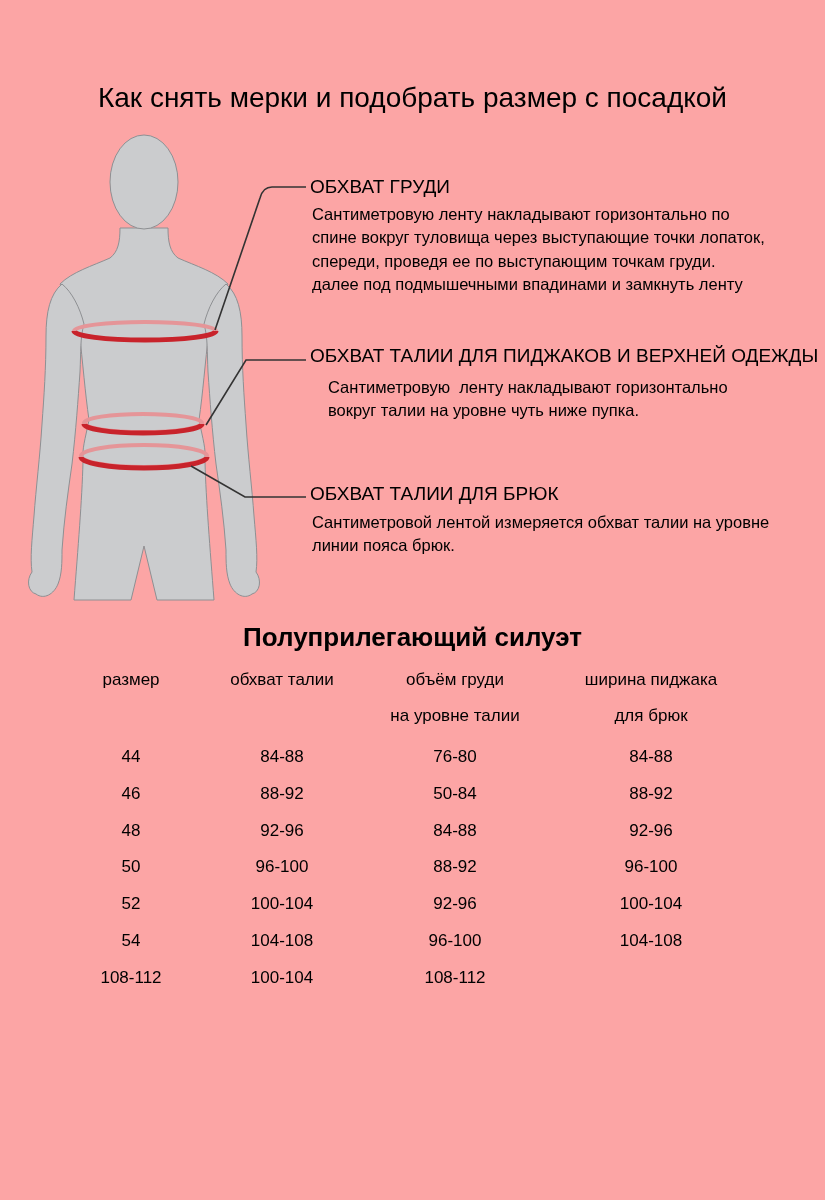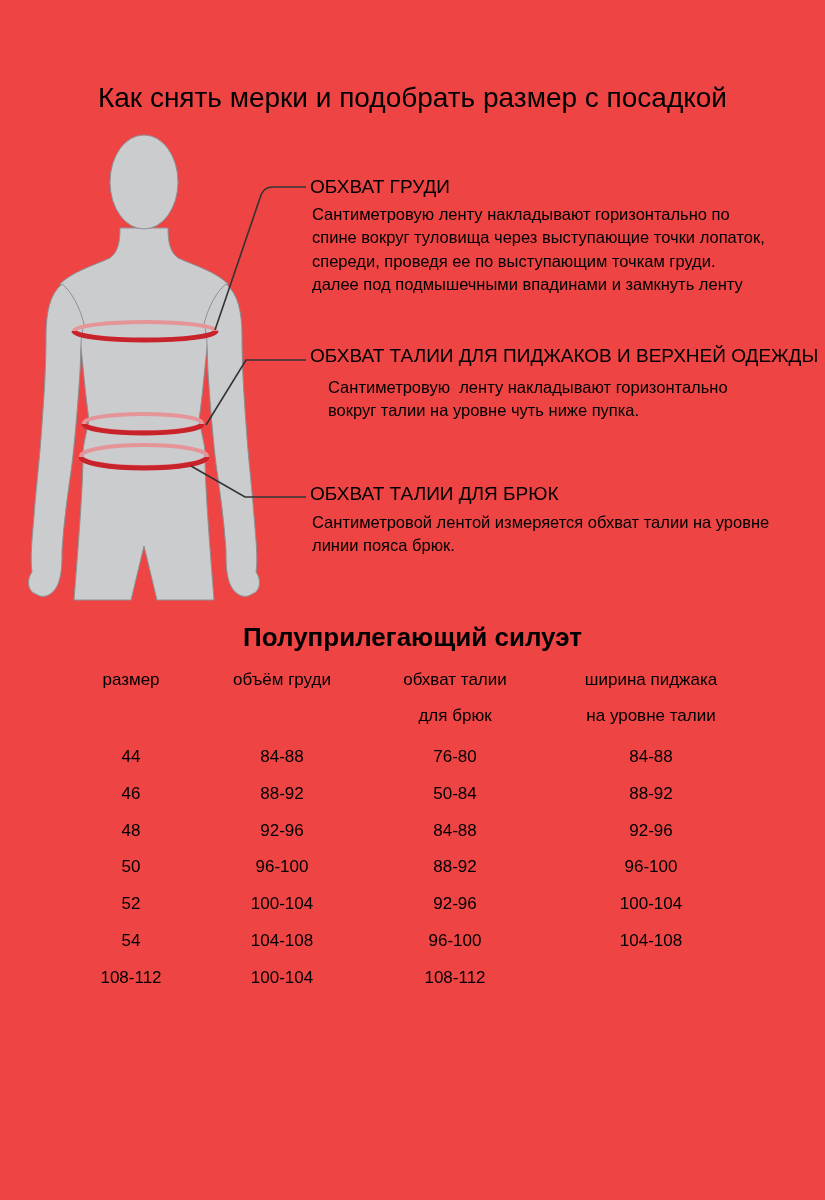--- a/index.html
+++ b/index.html
@@ -5,21 +5,21 @@
   :root{
     --silhouette:#cbccce;
     --sil-outline:#8e9093;
     --band-light:#e59598;
     --band-dark:#c8232b;
     --leader:#333333;
   }
   *{margin:0;padding:0;box-sizing:border-box;}
   html,body{background:#ffffff;}
   body{font-family:"Liberation Sans", sans-serif; color:#000;}
-  .page{position:relative;width:825px;height:1200px;background:#ef4444;overflow:hidden;}
+  .page{position:relative;width:825px;height:1200px;background:#fca5a5;overflow:hidden;}
 
   .doc-title{position:absolute;top:82px;left:0;width:100%;text-align:center;
     font-size:28px;font-weight:400;letter-spacing:0;}
 
   svg.figure{position:absolute;left:0;top:125px;width:825px;height:490px;}
 
   .sec-heading{position:absolute;left:310px;font-size:19px;white-space:pre;font-weight:400;}
   .sec-body{position:absolute;left:312px;font-size:16.5px;}
   .sec-line{white-space:pre;}
   #sec1-heading{top:176px;}
@@ -138,28 +138,28 @@
   <div class="sec-body" id="sec3-body">
     <div class="sec-line">Сантиметровой лентой измеряется обхват талии на уровне</div>
     <div class="sec-line">линии пояса брюк.</div>
   </div>
 
   <div class="table-area">
     <div class="tbl-title">Полуприлегающий силуэт</div>
     <div class="tbl-grid">
 
       <div>размер</div>
+      <div>обхват талии</div>
       <div>объём груди</div>
-      <div>обхват талии</div>
       <div>ширина пиджака</div>
 
       <div></div>
       <div></div>
+      <div>на уровне талии</div>
       <div>для брюк</div>
-      <div>на уровне талии</div>
 
       <div>44</div>
       <div>84-88</div>
       <div>76-80</div>
       <div>84-88</div>
 
       <div>46</div>
       <div>88-92</div>
       <div>50-84</div>
       <div>88-92</div>

